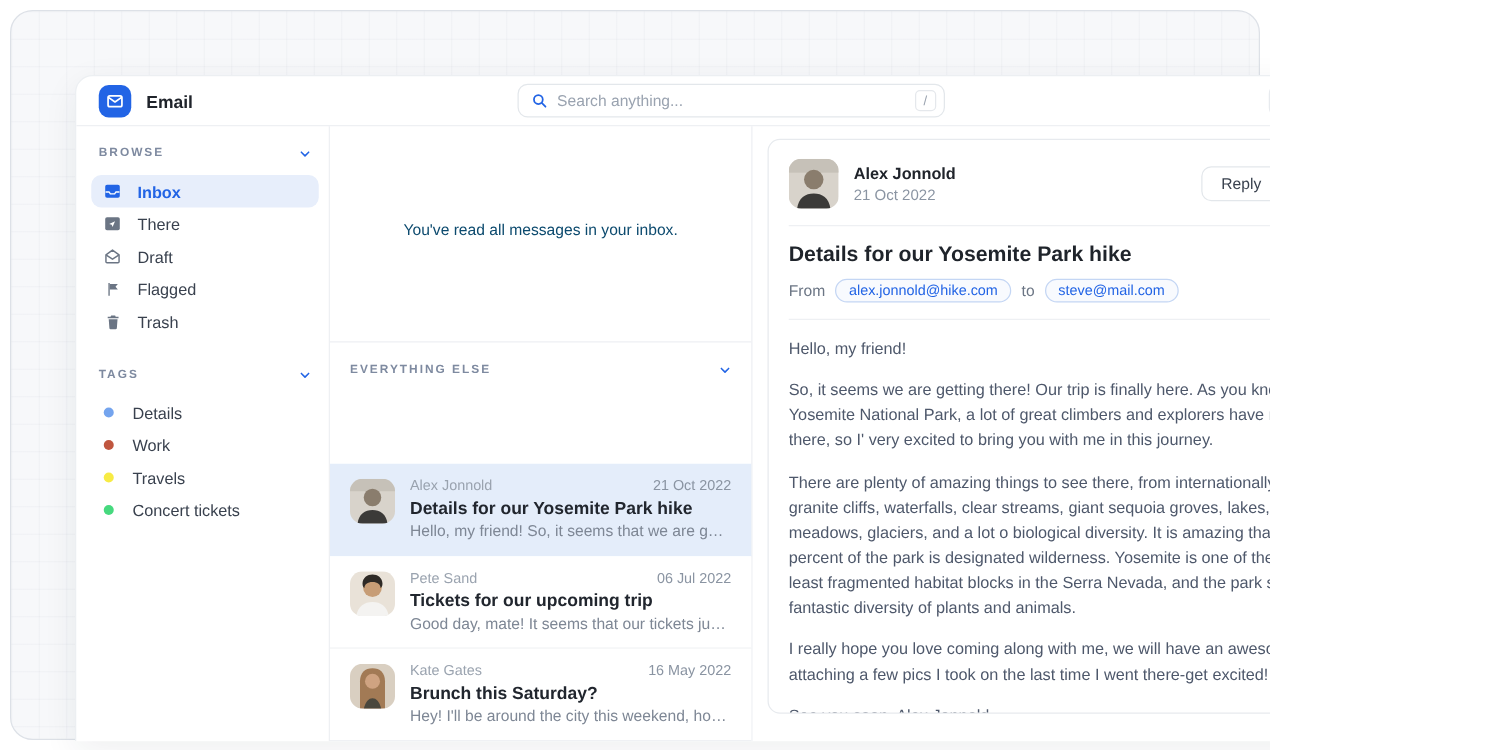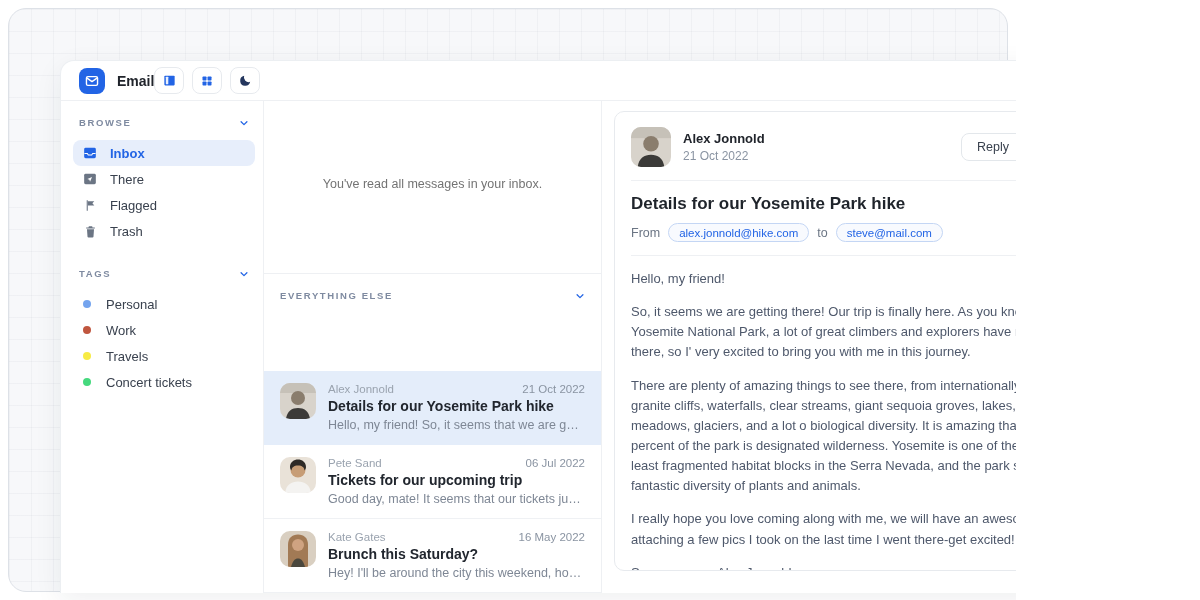--- a/index.html
+++ b/index.html
@@ -52,21 +52,21 @@
   .nav-item.active { background:#e7eefb; color:#2264e5; font-weight:700; }
   .nav-ic { width:14px; display:flex; justify-content:center; }
   .tags-block { margin-top:24px; }
   .tag-item { height:26px; display:flex; align-items:center; gap:15px; padding:0 10px; font-size:13px; color:#39414e; cursor:pointer; }
   .dot { width:8px; height:8px; border-radius:50%; }
 
   
   .listcol { width:338px; border-right:1px solid #eef0f3; display:flex; flex-direction:column; flex:0 0 auto; }
   .unread-zone { height:172px; flex:0 0 auto; display:flex; flex-direction:column; }
   .listcol .sec-head { padding:16px 16px 0 16px; margin-bottom:0; }
-  .empty-msg { flex:1; display:flex; align-items:center; justify-content:center; font-size:12.5px; color:#737373; padding-bottom:6px; }
+  .empty-msg { flex:1; display:flex; align-items:center; justify-content:center; font-size:12.5px; color:#0c4a6e; padding-bottom:6px; }
   .ee-zone { border-top:1px solid #eef0f3; flex:1; display:flex; flex-direction:column;justify-content:space-between; }
   .mail-list { margin-top:14px; }
   .mail-item { display:flex; gap:12px; padding:12px 16px; border-bottom:1px solid #eff1f4; cursor:pointer; background:#fff; }
   .mail-item.selected { background:#e4edfa; border-bottom-color:#e4edfa; }
   .avatar36 { width:36px; height:36px; border-radius:10px; overflow:hidden; flex:0 0 auto; }
   .mi-body { flex:1; min-width:0; }
   .mi-top { display:flex; justify-content:space-between; font-size:11.5px; color:#9aa3af; }
   .mi-date { color:#8a94a2; }
   .mi-subject { font-size:14px; font-weight:700; color:#21262e; margin-top:3px; }
   .mi-preview { font-size:12.5px; color:#7e8795; margin-top:4px; white-space:nowrap; overflow:hidden; text-overflow:ellipsis; }
@@ -98,20 +98,30 @@
 
     <div class="topbar">
       <div class="logo-badge">
         <svg width="14" height="14" viewBox="0 0 24 24" fill="none" stroke="#fff" stroke-width="2.4" stroke-linecap="round" stroke-linejoin="round">
             <rect x="2.5" y="4.5" width="19" height="15" rx="2.5"></rect>
             <polyline points="3.5,7 12,13 20.5,7"></polyline>
           </svg>
       </div>
       <div class="app-title">Email</div>
 
+      <div class="search-wrap">
+        <div class="search-box">
+          <svg width="13" height="13" viewBox="0 0 24 24" fill="none" stroke="#2264e5" stroke-width="2.6" stroke-linecap="round">
+              <circle cx="10.5" cy="10.5" r="6.5"></circle>
+              <line x1="15.5" y1="15.5" x2="21" y2="21"></line>
+            </svg>
+          <input type="text" placeholder="Search anything..." style="">
+          <span class="kbd">/</span>
+        </div>
+      </div>
 
       <div class="top-actions">
         <div class="icon-btn">
           <svg width="13" height="13" viewBox="0 0 24 24" fill="#2264e5">
               <path d="M4 3h16a1.5 1.5 0 0 1 1.5 1.5v15A1.5 1.5 0 0 1 20 21H4a1.5 1.5 0 0 1-1.5-1.5v-15A1.5 1.5 0 0 1 4 3z"></path>
               <rect x="5.2" y="5.2" width="4.6" height="13.6" rx="1" fill="#fff" opacity="0.9"></rect>
             </svg>
         </div>
         <div class="icon-btn">
           <svg width="12" height="12" viewBox="0 0 24 24" fill="#2264e5">
@@ -152,20 +162,29 @@
         <div class="nav-item">
           <span class="nav-ic">
             <svg width="14" height="14" viewBox="0 0 24 24" fill="#6b7584">
                 <rect x="2" y="3" width="20" height="18" rx="2.5"></rect>
                 <path d="M7.5 12.2l8-3.6-3.4 8-1.2-3.2z" fill="#fff"></path>
               </svg>
           </span>
           <span>There</span>
         </div>
 
+        <div class="nav-item">
+          <span class="nav-ic">
+            <svg width="14" height="14" viewBox="0 0 24 24" fill="none" stroke="#6b7584" stroke-width="2" stroke-linejoin="round">
+                <path d="M3 10l9-6.5L21 10v9.5A1.5 1.5 0 0 1 19.5 21h-15A1.5 1.5 0 0 1 3 19.5z"></path>
+                <polyline points="3.5,10.5 12,16 20.5,10.5"></polyline>
+              </svg>
+          </span>
+          <span>Draft</span>
+        </div>
 
         <div class="nav-item">
           <span class="nav-ic">
             <svg width="13" height="13" viewBox="0 0 24 24" fill="#6b7584">
                 <path d="M5 2.5h2v19H5z"></path>
                 <path d="M7 4h12l-3.5 4L19 12H7z"></path>
               </svg>
           </span>
           <span>Flagged</span>
         </div>
@@ -182,21 +201,21 @@
 
         <div class="tags-block">
           <div class="sec-head">
             <span class="sec-label">TAGS</span>
             <svg width="10" height="10" viewBox="0 0 24 24" fill="none" stroke="#2264e5" stroke-width="3" stroke-linecap="round" stroke-linejoin="round">
                 <polyline points="5,9 12,16 19,9"></polyline>
               </svg>
           </div>
           <div class="tag-item">
             <span class="dot" style="background:#74a4ee"></span>
-            <span>Personal</span>
+            <span>Details</span>
           </div>
           <div class="tag-item">
             <span class="dot" style="background:#c0563f"></span>
             <span>Work</span>
           </div>
           <div class="tag-item">
             <span class="dot" style="background:#f7eb44"></span>
             <span>Travels</span>
           </div>
           <div class="tag-item">

